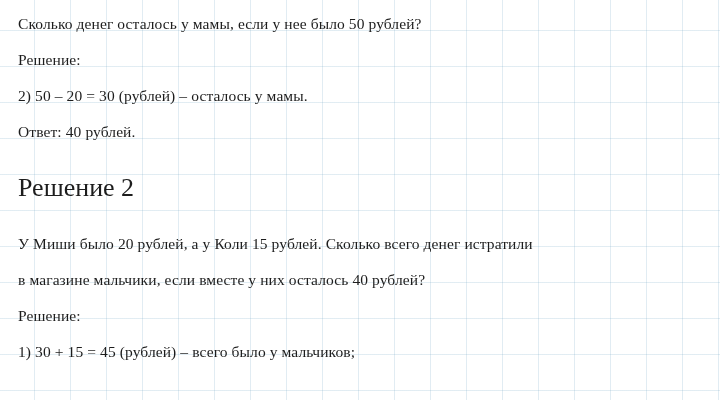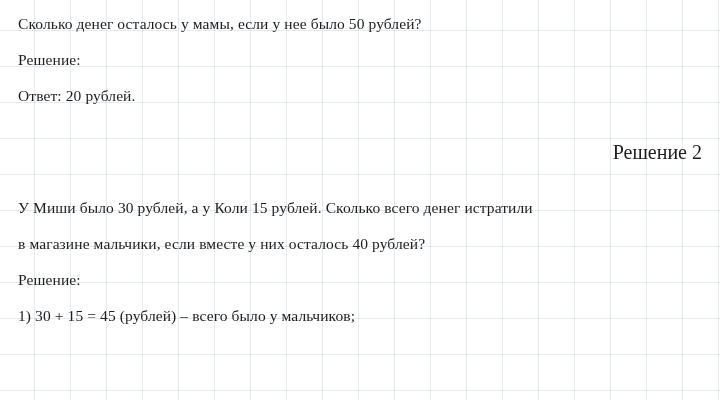--- a/index.html
+++ b/index.html
@@ -33,52 +33,53 @@
   }
   .line {
     font-size: 15.5px;
     color: #1d1d1d;
     line-height: 36px;
     height: 36px;
     white-space: nowrap;
     letter-spacing: 0.1px;
   }
   .heading {
-    font-size: 20px;
+    font-size: 26px;
     color: #1d1d1d;
     line-height: 40px;
     height: 44px;
-    text-align: right;
+    text-align: left;
     white-space: nowrap;
     margin-top: 10px;
   }
   .spacer-sm { height: 8px; }
   .spacer-md { height: 14px; }
 </style>
 </head>
 <body>
 
 <div class="page">
   <div class="content">
 
     <div class="line">Сколько денег осталось у мамы, если у нее было 50 рублей?</div>
 
     <div class="line">Решение:</div>
 
 
+    <div class="line">2) 50 – 20 = 30 (рублей) – осталось у мамы.</div>
 
-    <div class="line">Ответ: 20 рублей.</div>
+    <div class="line">Ответ: 40 рублей.</div>
 
     <div class="spacer-sm"></div>
 
     <div class="heading">Решение 2</div>
 
     <div class="spacer-md"></div>
 
-    <div class="line">У Миши было 30 рублей, а у Коли 15 рублей. Сколько всего денег истратили</div>
+    <div class="line">У Миши было 20 рублей, а у Коли 15 рублей. Сколько всего денег истратили</div>
 
     <div class="line">в магазине мальчики, если вместе у них осталось 40 рублей?</div>
 
     <div class="line">Решение:</div>
 
     <div class="line">1) 30 + 15 = 45 (рублей) – всего было у мальчиков;</div>
 
   </div>
 </div>
 

